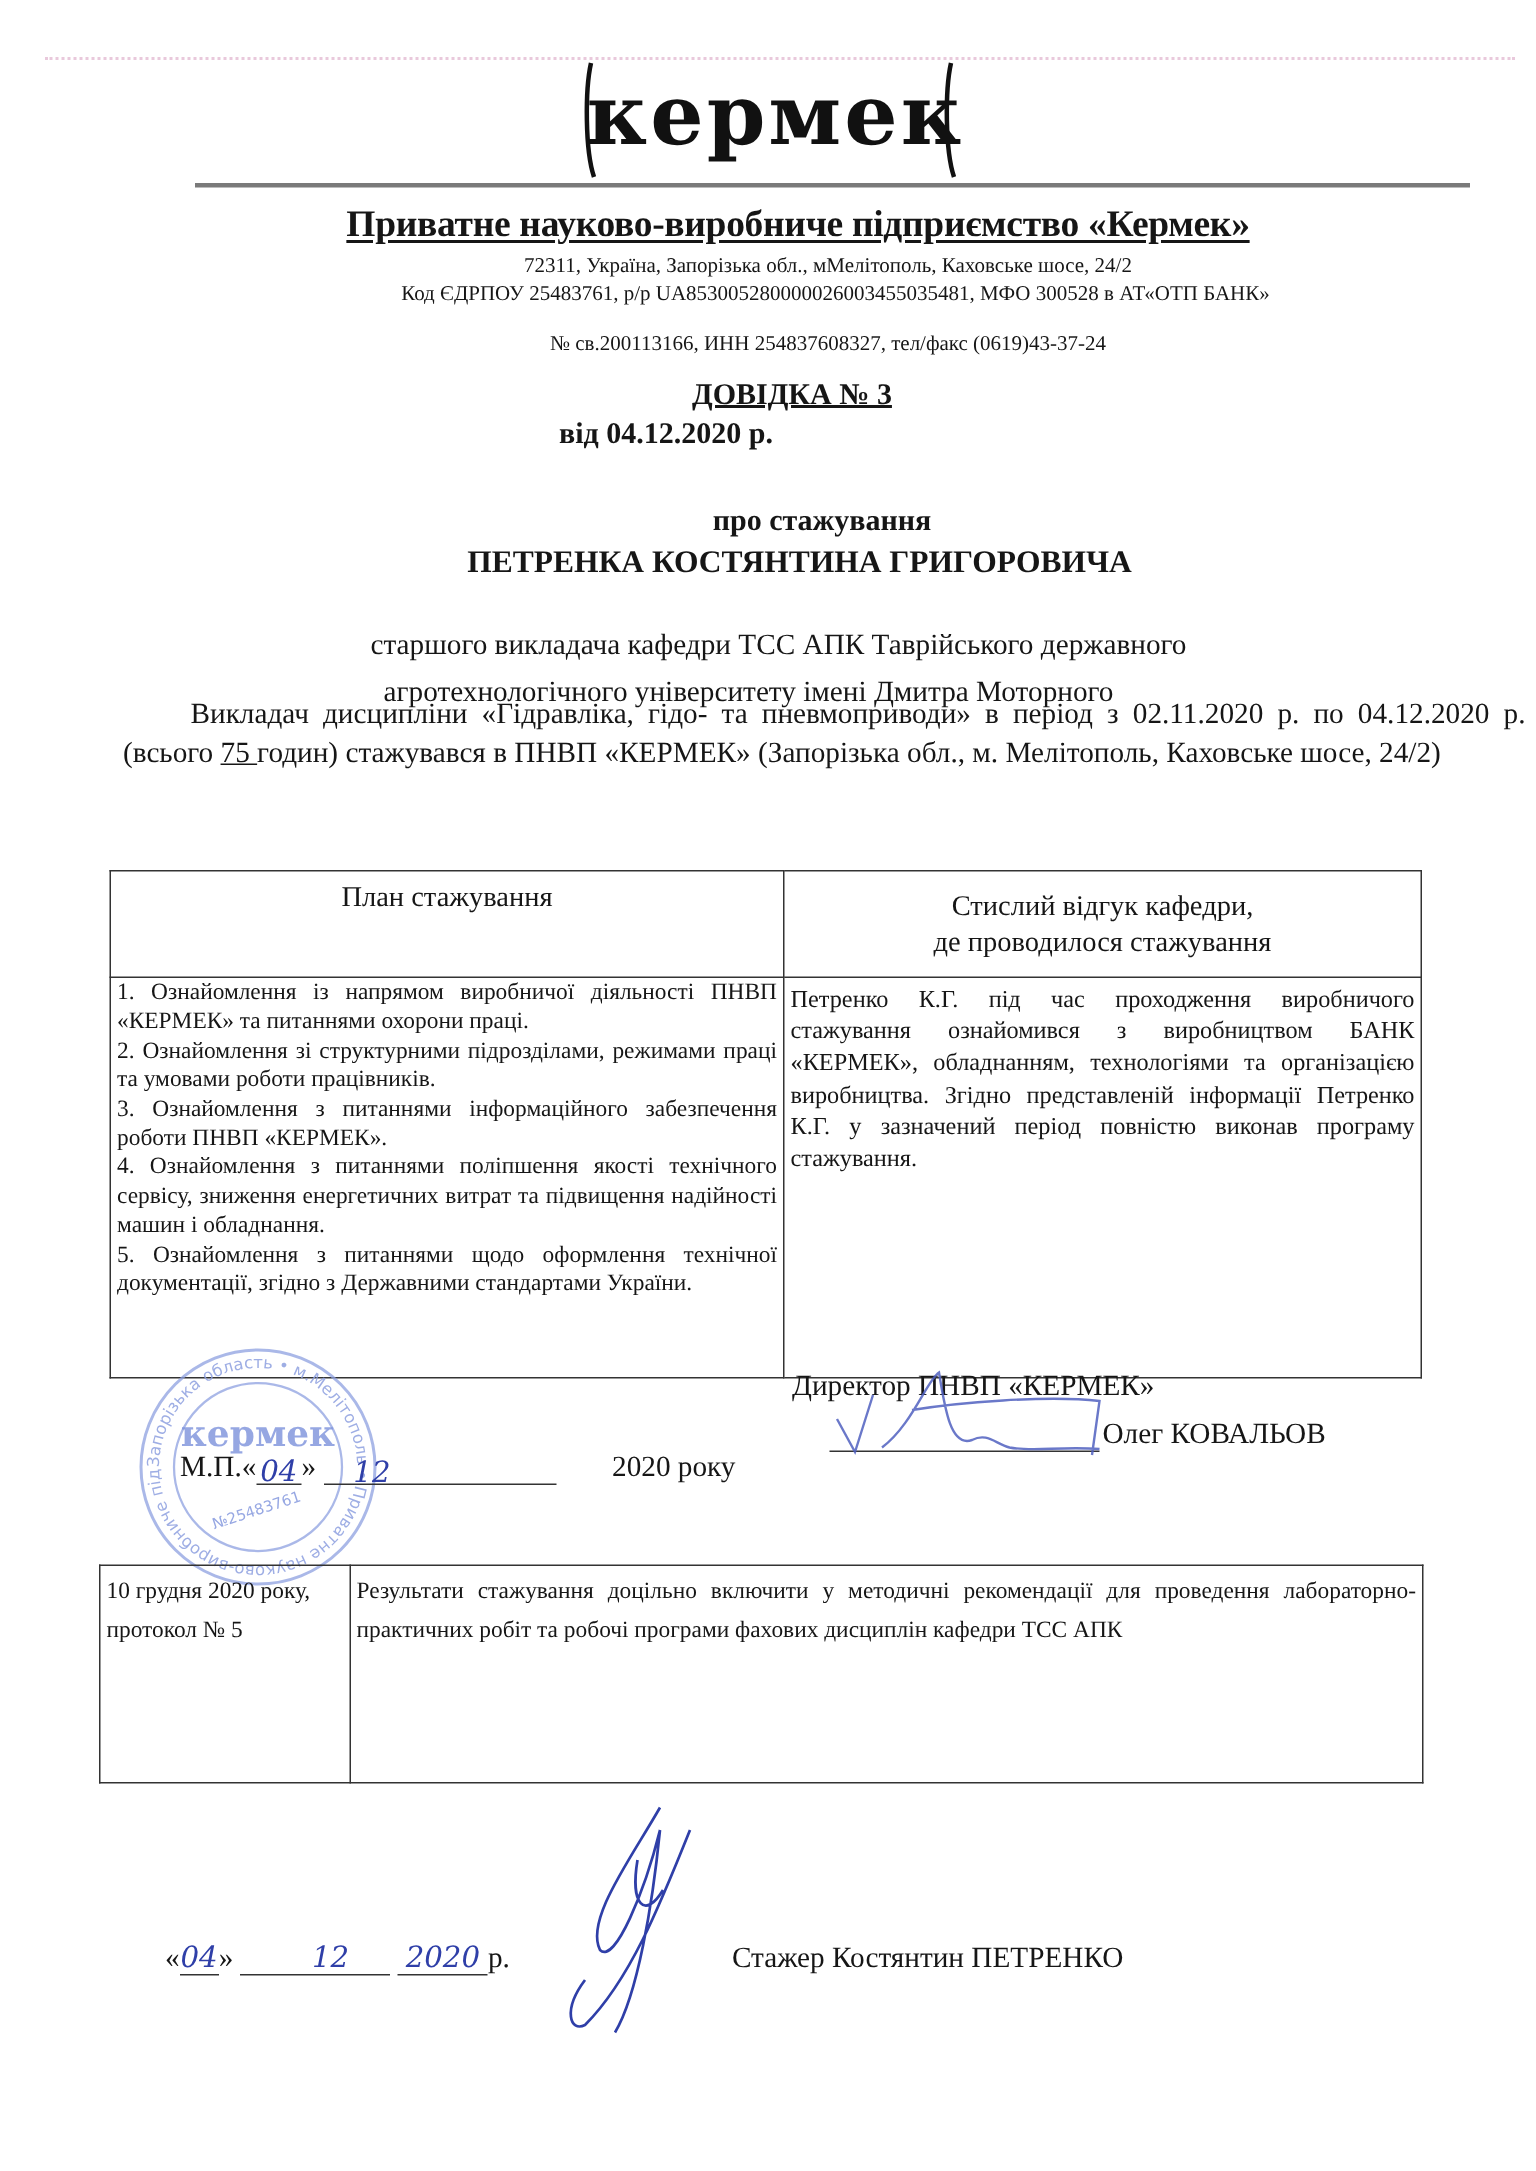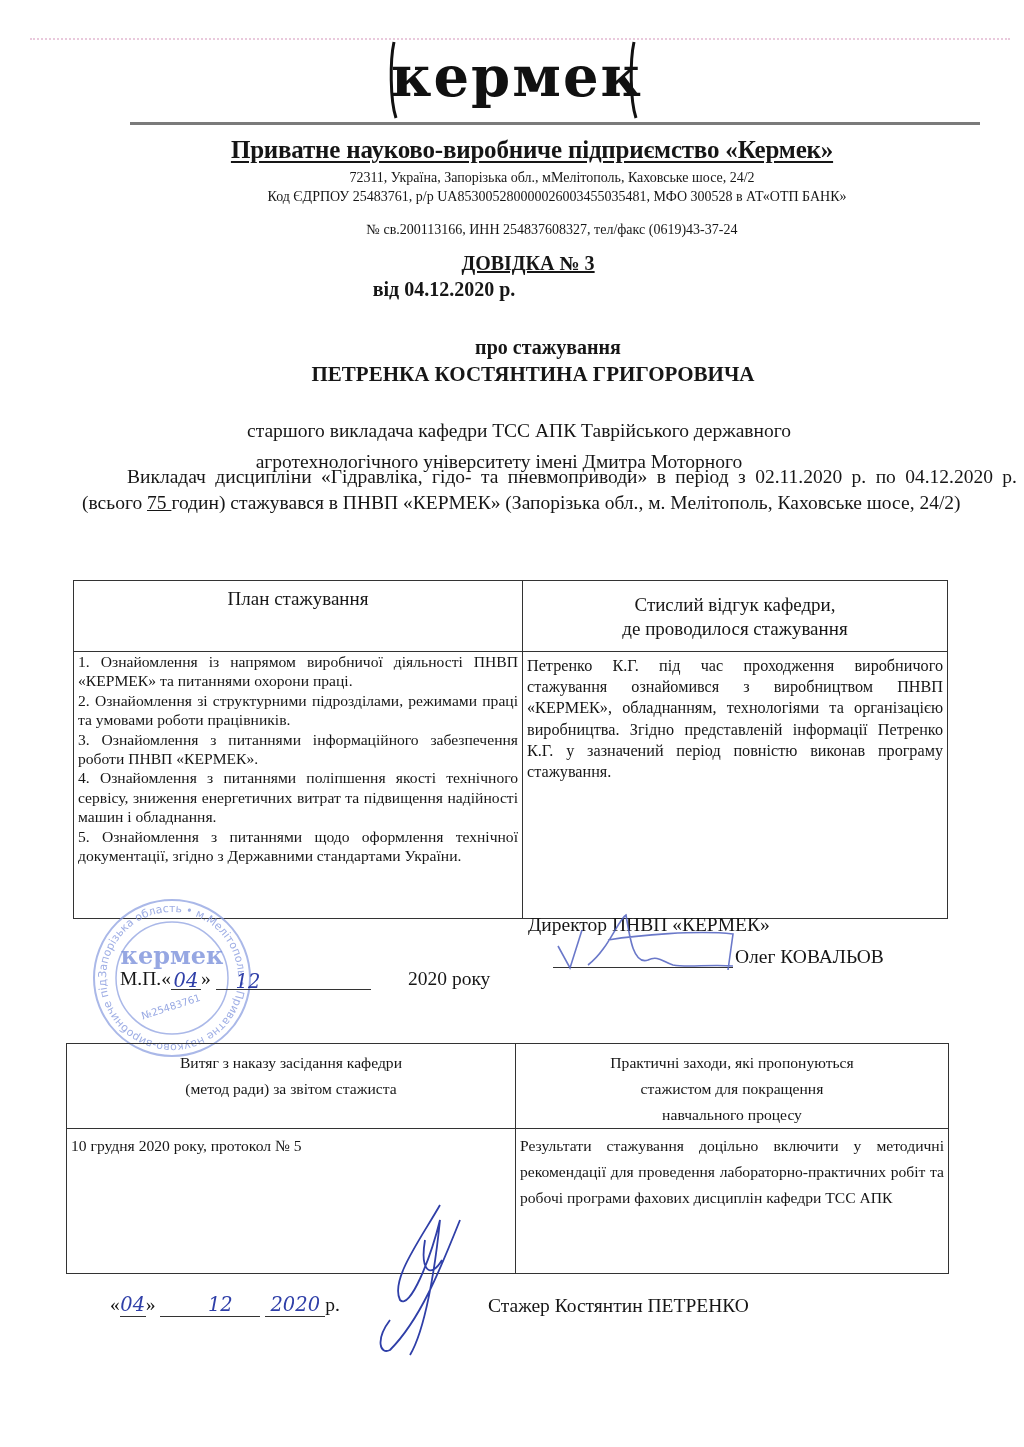--- a/index.html
+++ b/index.html
@@ -91,21 +91,21 @@
     </td>
   </tr>
   <tr>
     <td class="b">
       <div class="item">1. Ознайомлення із напрямом виробничої діяльності ПНВП «КЕРМЕК» та питаннями охорони праці.</div>
       <div class="item">2. Ознайомлення зі структурними підрозділами, режимами праці та умовами роботи працівників.</div>
       <div class="item">3. Ознайомлення з питаннями інформаційного забезпечення роботи ПНВП «КЕРМЕК».</div>
       <div class="item">4. Ознайомлення з питаннями поліпшення якості технічного сервісу, зниження енергетичних витрат та підвищення надійності машин і обладнання.</div>
       <div class="item">5. Ознайомлення з питаннями щодо оформлення технічної документації, згідно з Державними стандартами України.</div>
     </td>
-    <td class="b right">Петренко К.Г. під час проходження виробничого стажування ознайомився з виробництвом ПНВП «КЕРМЕК», обладнанням, технологіями та організацією виробництва. Згідно представленій інформації Петренко К.Г. у зазначений період повністю виконав програму стажування.</td>
+    <td class="b right">Петренко К.Г. під час проходження виробничого стажування ознайомився з виробництвом БАНК «КЕРМЕК», обладнанням, технологіями та організацією виробництва. Згідно представленій інформації Петренко К.Г. у зазначений період повністю виконав програму стажування.</td>
   </tr>
 </tbody>
   </table>
 
 <svg class="abs stamp" viewBox="0 0 168 160">
   <defs>
     <path id="ringPath" d="M84 80 m-66 0 a66 66 0 1 1 132 0 a66 66 0 1 1 -132 0"></path>
   </defs>
   <circle cx="84" cy="80" r="78" fill="none" stroke="#8ea0e0" stroke-width="2" opacity="0.75"></circle>
   <circle cx="84" cy="80" r="56" fill="none" stroke="#8ea0e0" stroke-width="1.5" opacity="0.75"></circle>
@@ -124,31 +124,20 @@
 </svg>
 
 <div class="abs mp">
   <span>М.П.«</span><span class="blank hand" style="width:30px;text-align:center">04</span><span>»</span>
   <span class="blank hand" style="width:155px;padding-left:20px;box-sizing:border-box">12</span>
 </div>
 <div class="abs mp-year">2020 року</div>
 
 <table class="grid t2">
   <tbody>
-      <tr>
-    <td class="h" style="width:440px">
-      <div>Витяг з наказу засідання кафедри</div>
-      <div>(метод ради) за звітом стажиста</div>
-    </td>
-    <td class="h">
-      <div>Практичні заходи, які пропонуються</div>
-      <div>стажистом для покращення</div>
-      <div>навчального процесу</div>
-    </td>
-  </tr>
   <tr>
     <td class="b" style="text-align:left">10 грудня 2020 року, протокол № 5</td>
     <td class="b">Результати стажування доцільно включити у методичні рекомендації для проведення лабораторно-практичних робіт та робочі програми фахових дисциплін кафедри ТСС АПК</td>
   </tr>
 </tbody>
   </table>
 
 <svg class="abs sig2" viewBox="0 0 160 160">
   <path d="M110 5 C90 40, 60 80, 70 100 C80 110, 100 60, 110 20 C105 70, 95 130, 80 155 M130 20 C110 70, 90 120, 60 150 C50 155, 45 140, 60 120 M95 40 C90 70, 100 80, 112 60" stroke="#2f3fa8" stroke-width="1.8" fill="none"></path>
 </svg>

